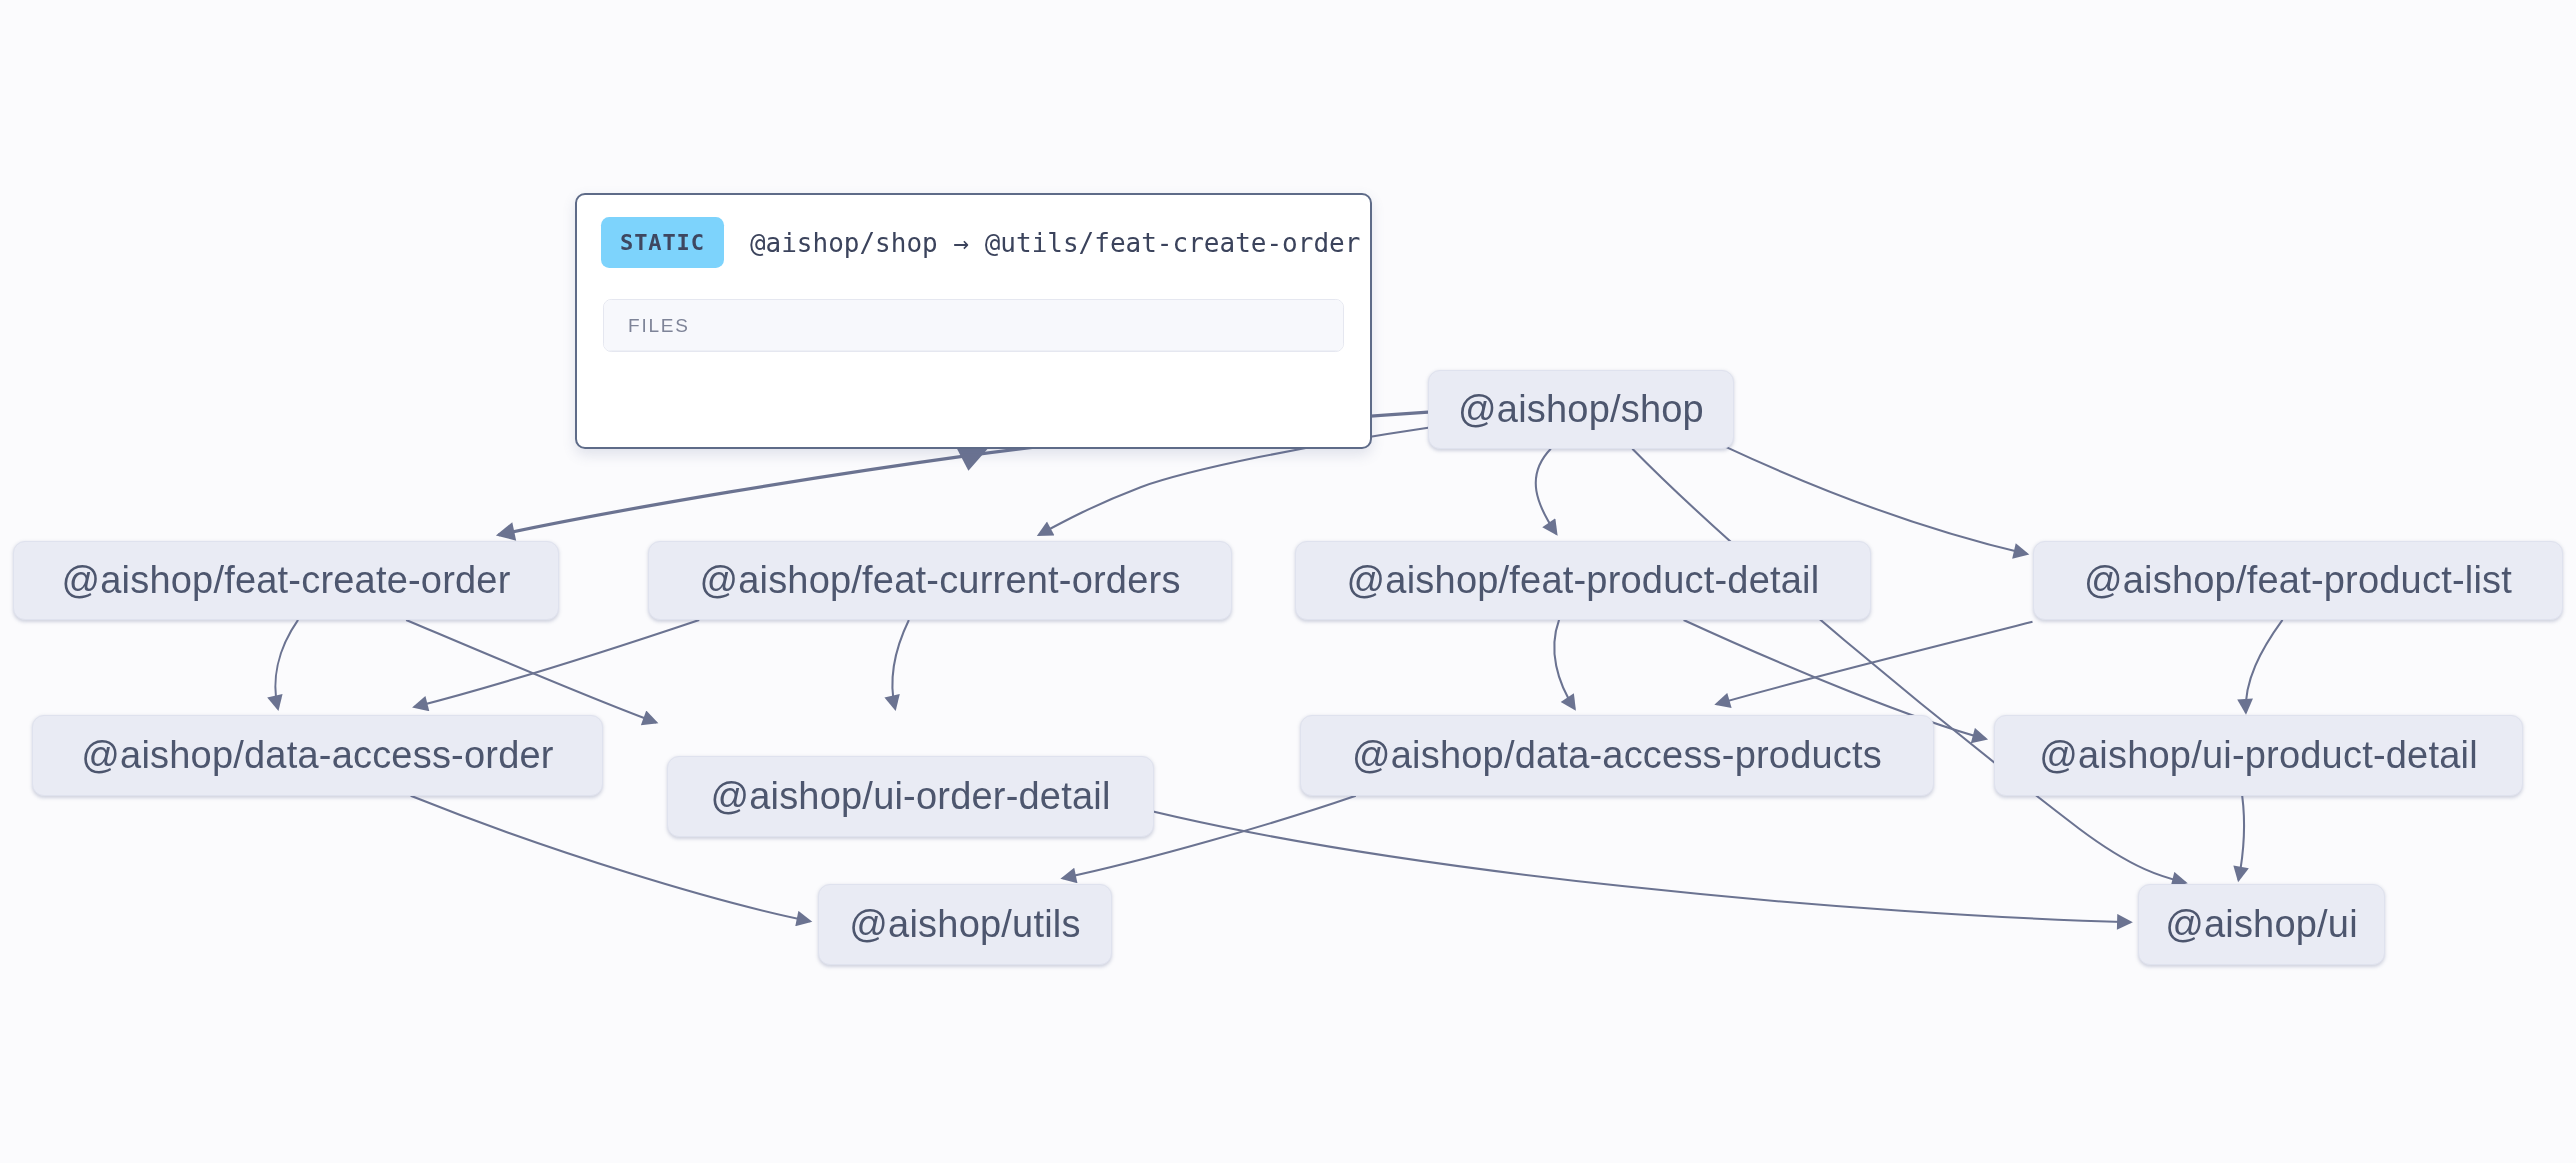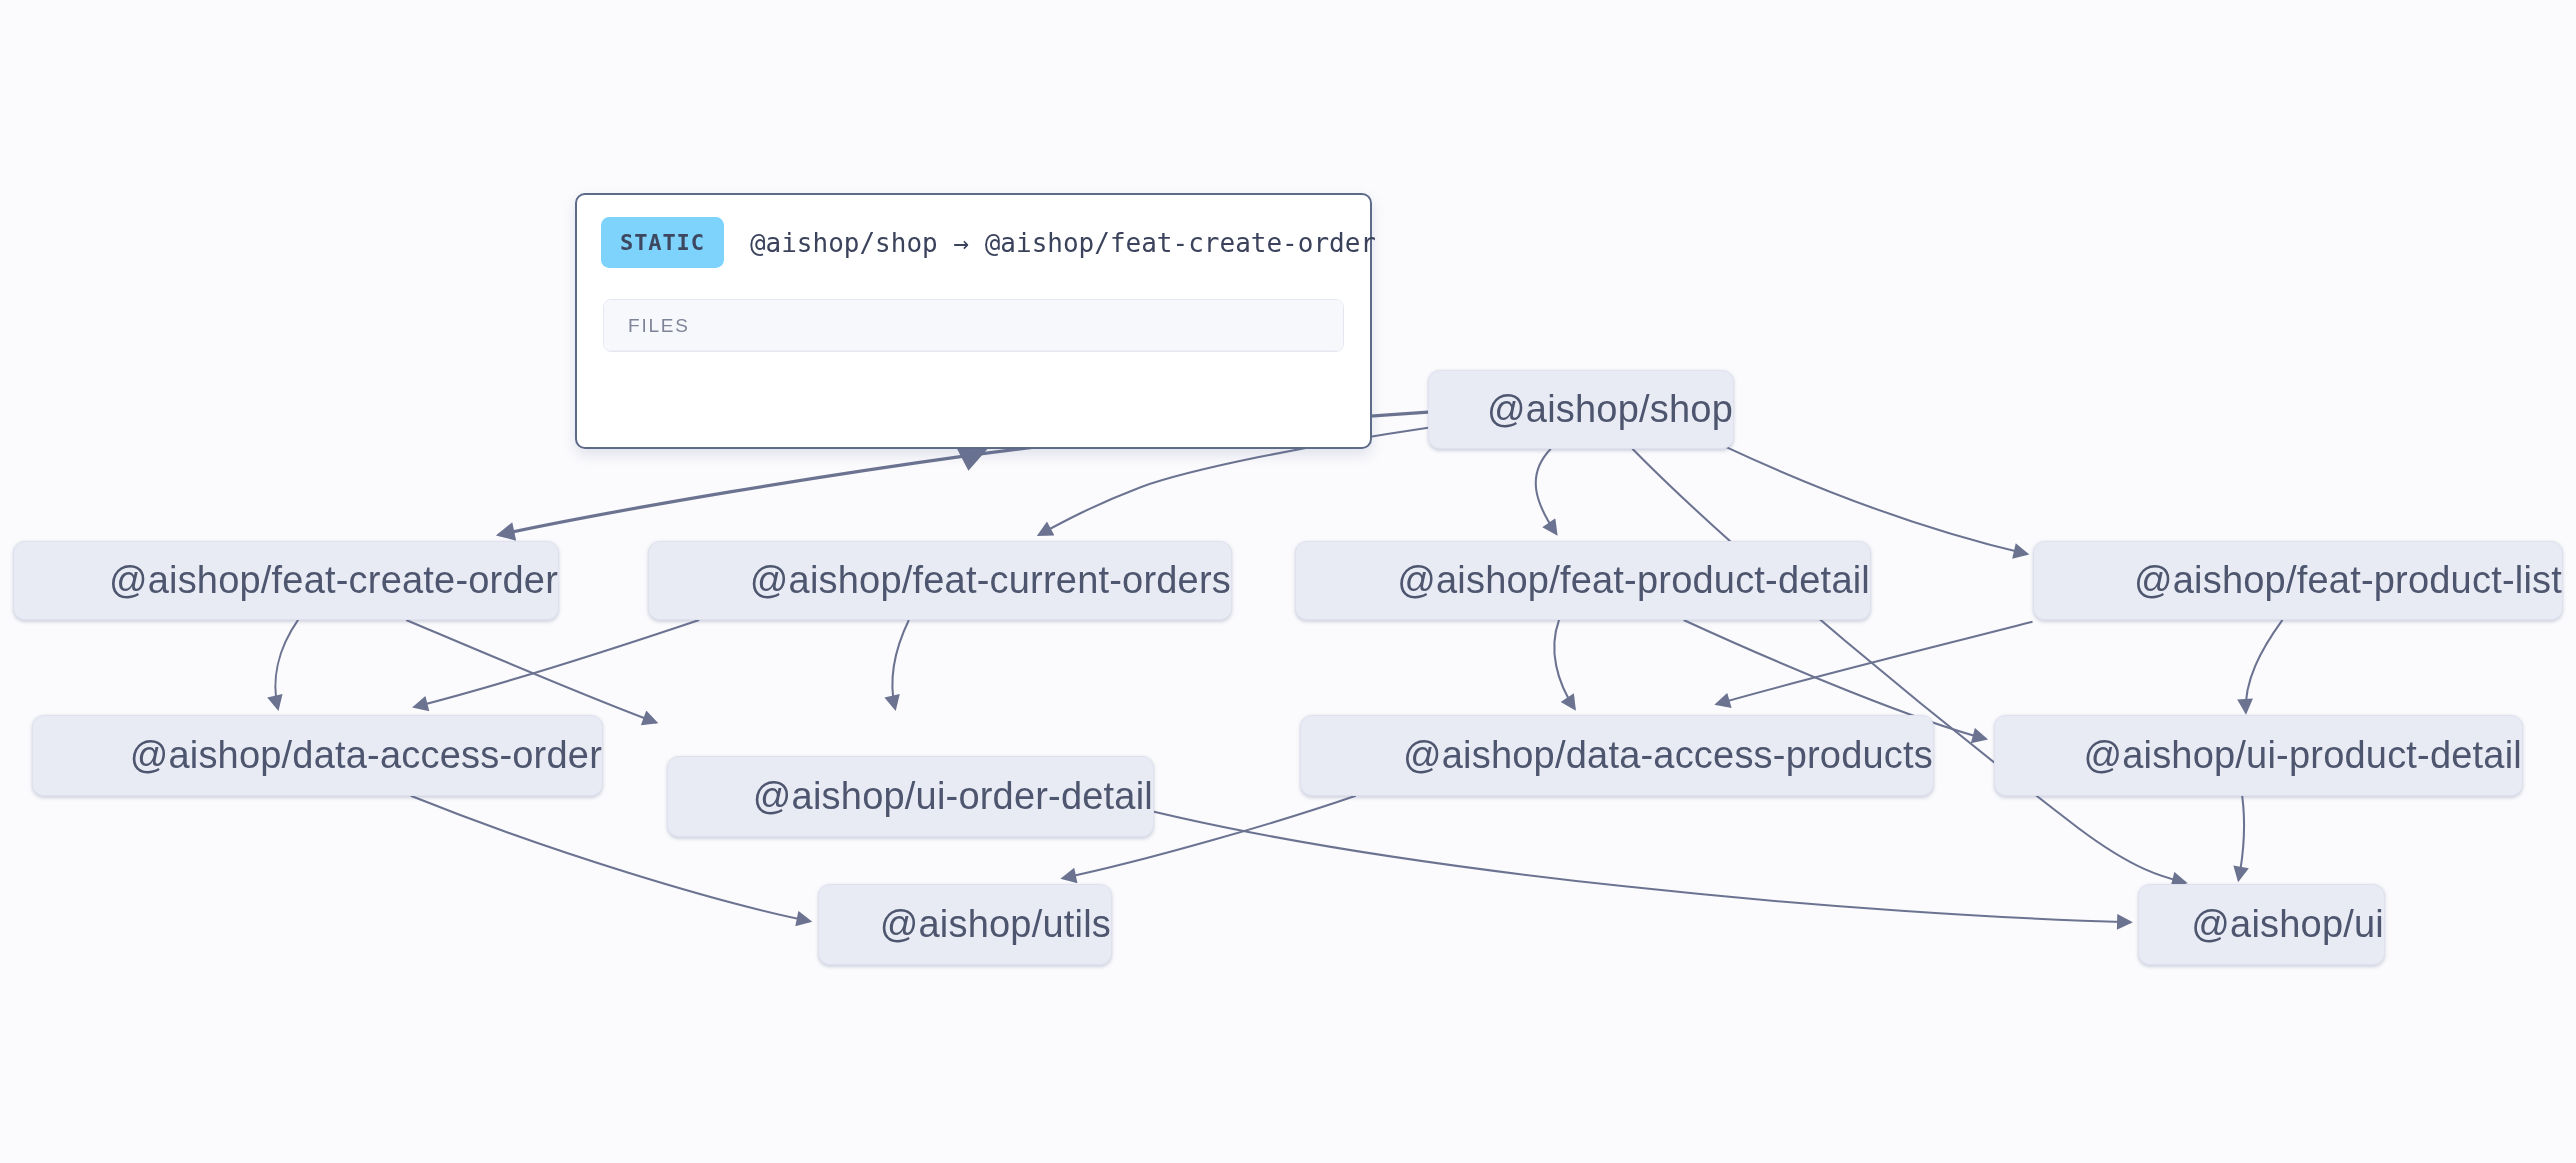--- a/index.html
+++ b/index.html
@@ -8,21 +8,21 @@
     background:#fbfbfd;
     font-family:"Liberation Sans", sans-serif;
     position:relative;overflow:hidden;
   }
   #canvas{position:absolute;inset:0;width:2576px;height:1163px;}
   #edge-layer{position:absolute;left:0;top:0;}
   .edge{fill:none;stroke:var(--edge,#6b7391);stroke-width:2.25px;}
   .edge.highlighted{stroke-width:3.5px;}
   .graph-node{
     position:absolute;
-    display:flex;align-items:center;justify-content:flex-end;
+    display:flex;align-items:center;justify-content:center;
     background:var(--nodefill,#e9ebf4);
     color:var(--nodetext,#4d566e);
     border:0.9px solid #dfe2ee;
     border-radius:12px;
     font-size:38px;
     letter-spacing:0.2px;
     box-shadow:0 1.8px 3.7px rgba(95,105,145,.28);
     box-sizing:border-box;
     white-space:nowrap;
     cursor:pointer;
@@ -143,20 +143,20 @@
     </div>
     <div class="graph-node" style="left: 818px; top: 884px; width: 294px; height: 81px;">
       <span>@aishop/utils</span>
     </div>
     <div class="graph-node" style="left: 2138px; top: 884px; width: 247px; height: 81px;">
       <span>@aishop/ui</span>
     </div>
     <div class="card">
     <div class="card-head">
       <span class="badge">STATIC</span>
-      <span class="relation">@aishop/shop → @aishop/feat-create-order</span>
+      <span class="relation">@aishop/shop → @utils/feat-create-order</span>
     </div>
     <div class="files-box">
       <div class="files-head">FILES</div>
     </div>
   </div>
 </div>
 
 
 </body></html>

